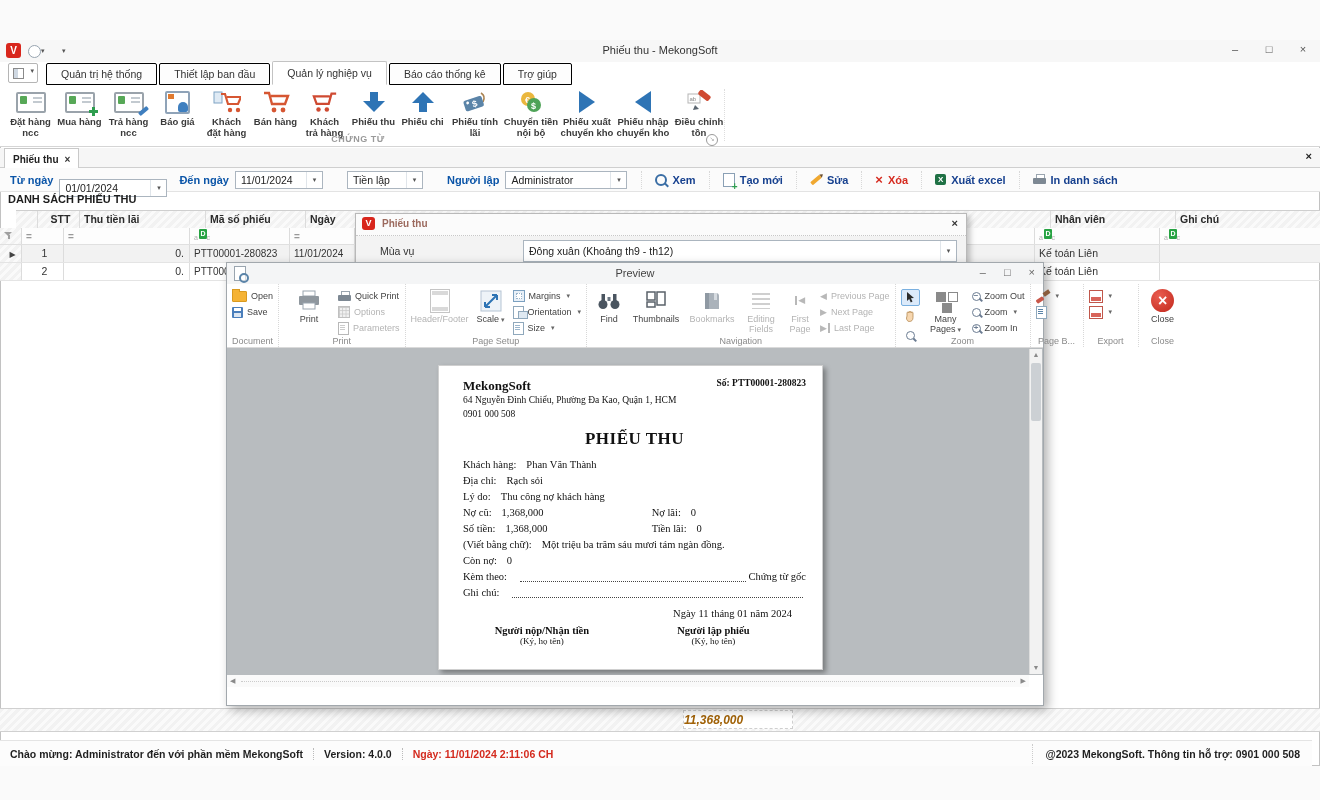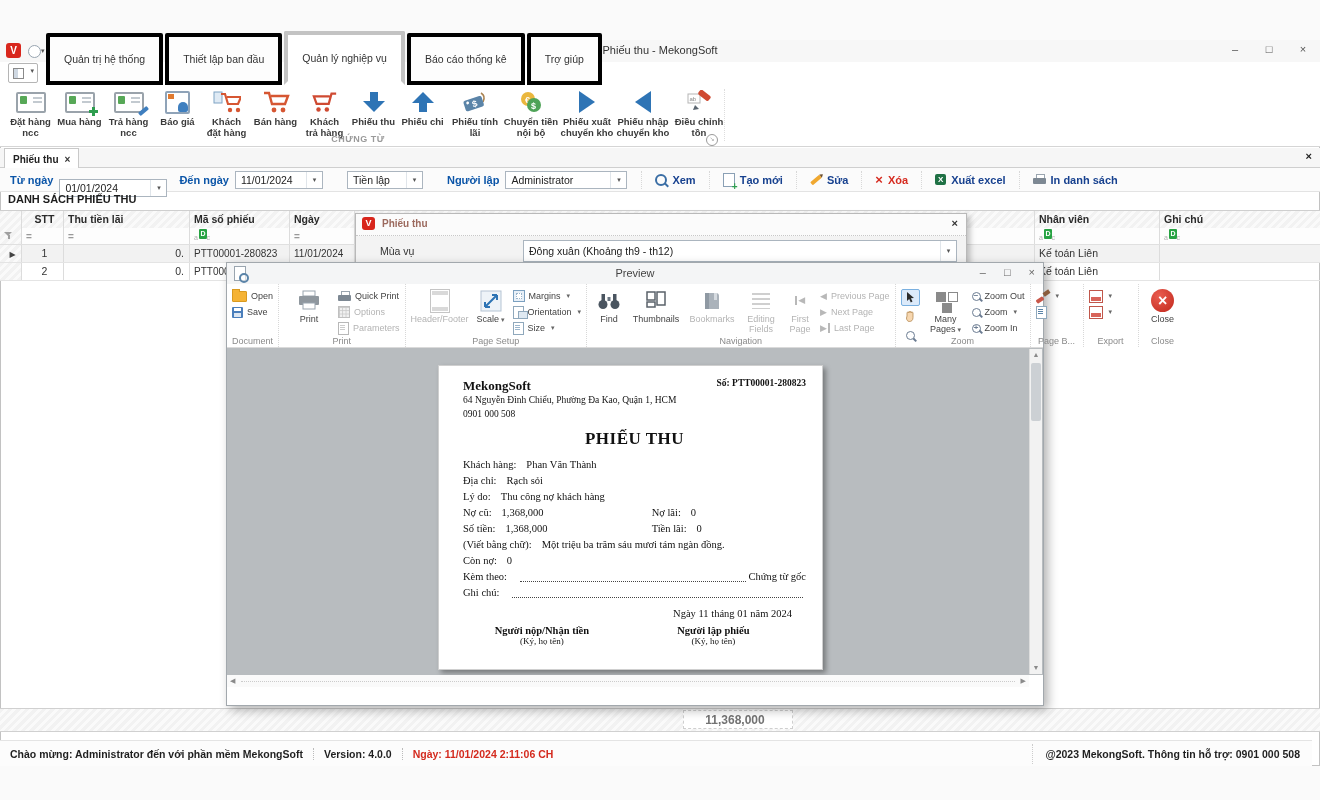--- a/index.html
+++ b/index.html
@@ -18,21 +18,21 @@
   .qat-caret::after{content:"▾";}
   .win-title{position:absolute;left:0;right:0;top:4px;text-align:center;font-size:11px;color:#333;}
   .win-btns{position:absolute;right:10px;top:3px;display:flex;gap:20px;font-size:11px;color:#555;}
   .win-btns span{width:14px;text-align:center;}
 
   
   .ribbon-tabs{position:absolute;left:0;top:62px;right:0;height:23px;background:#fff;display:flex;align-items:flex-end;}
   .gallery-btn{position:relative;width:28px;height:18px;border:1px solid #b5b5b5;border-radius:2px;margin:0 8px 2px 8px;background:#fff;}
   .gallery-btn::before{content:"";position:absolute;left:4px;top:4px;width:9px;height:9px;border:1px solid #8a8a8a;background:linear-gradient(90deg,#cfd8e2 50%,#fff 50%);}
   .gallery-btn::after{content:"▾";position:absolute;right:3px;top:3px;font-size:7px;color:#555;}
-  .rtab{height:20px;line-height:20px;padding:12px 14px;font-size:10.5px;color:#333;border:4px solid #000000;background:#fdfdfd;margin-right:2px;border-radius:2px 2px 0 0;}
+  .rtab{height:20px;line-height:20px;padding:0 14px;font-size:10.5px;color:#333;border:1px solid #000000;background:#fdfdfd;margin-right:2px;border-radius:2px 2px 0 0;}
   .rtab.active{background:#fff;border-color:#c3c3c3;border-bottom-color:#fff;height:22px;line-height:22px;}
 
   
   .ribbon{position:absolute;left:0;top:85px;right:0;height:62px;background:#fff;border-bottom:1px solid #d5d5d5;box-sizing:border-box;}
   .rb-items{position:absolute;left:6px;top:2px;display:flex;align-items:flex-start;}
   .rb-item{width:49px;display:flex;flex-direction:column;align-items:center;text-align:center;}
   .rb-item.w{width:56px;}
   .rb-icon{height:30px;display:flex;align-items:center;justify-content:center;}
   .rb-label{font-size:9.5px;font-weight:700;color:#3a3a3a;line-height:1.12;}
   .rb-group-label{position:absolute;left:8px;top:49px;width:700px;text-align:center;font-size:9px;font-weight:700;color:#9a9a9a;letter-spacing:.5px;}
@@ -85,41 +85,41 @@
   .ic-excel::after{content:"X";position:absolute;inset:0;color:#fff;font-size:8px;font-weight:700;text-align:center;line-height:11px;}
   .ic-prn{width:13px;height:11px;position:relative;display:inline-block;}
   .ic-prn::before{content:"";position:absolute;left:3px;top:0;width:7px;height:4px;background:#fff;border:1px solid #9aa5af;}
   .ic-prn::after{content:"";position:absolute;left:0;top:4px;width:13px;height:6px;background:#7d8893;border-radius:1px;}
 
   .list-title{position:absolute;left:8px;top:193px;font-size:11px;font-weight:700;color:#1d1d1d;}
 
   
   .hatch{background:repeating-linear-gradient(135deg,#f2f2f2 0 3px,#fafafa 3px 6px);}
   .gcell{position:absolute;box-sizing:border-box;border-right:1px solid #dcdcdc;font-size:10.5px;overflow:hidden;white-space:nowrap;}
-  .g-header{position:absolute;left:0;top:210px;right:0;height:18px;border-top:1px solid #cfcfcf;border-bottom:5px solid #ef4444;box-sizing:border-box;text-decoration:underline;}
+  .g-header{position:absolute;left:16px;top:210px;right:0;height:18px;border-top:1px solid #cfcfcf;border-bottom:5px solid #ef4444;box-sizing:border-box;text-decoration:underline;}
   .g-header .gcell{height:17px;line-height:17px;font-weight:700;color:#2b2b2b;padding-left:4px;}
   .g-filter{position:absolute;left:0;top:228px;right:0;height:17px;border-bottom:1px solid #e0e0e0;box-sizing:border-box;background:#fdfdfd;}
   .g-filter .gcell{height:16px;line-height:16px;padding-left:4px;color:#999;}
   .g-row{position:absolute;left:0;right:0;height:18px;border-bottom:1px solid #e4e4e4;box-sizing:border-box;}
   .g-row .gcell{height:17px;line-height:17px;padding-left:4px;color:#333;}
   .g-row.sel{background:#f2f2f2;}
   .num{text-align:right;padding-right:5px;}
   .ctr{text-align:center;}
   .funnel{position:relative;width:9px;height:9px;display:inline-block;}
   .funnel::before{content:"";position:absolute;left:0;top:1px;border-left:4.5px solid transparent;border-right:4.5px solid transparent;border-top:4px solid #a0a0a0;}
   .funnel::after{content:"";position:absolute;left:3.5px;top:4px;width:2px;height:4px;background:#a0a0a0;}
   .ic-eq::before{content:"=";color:#999;font-weight:700;font-size:10px;}
   .ic-abc{position:relative;width:17px;height:11px;display:inline-block;font-size:7px;color:#b0b0b0;}
   .ic-abc::before{content:"a";position:absolute;left:0;top:1px;}
   .ic-abc::after{content:"c";position:absolute;right:1px;top:1px;}
   .ic-abc b{position:absolute;left:5px;top:0;width:8px;height:10px;background:#27a343;color:#fff;border-radius:1px;font-size:7px;font-weight:700;text-align:center;line-height:10px;}
   .ic-abc b::after{content:"D";}
   .rowmark::before{content:"▶";font-size:8px;color:#444;}
   .g-summary{position:absolute;left:0;top:708px;right:0;height:24px;border-top:1px solid #d0d0d0;border-bottom:1px solid #d0d0d0;box-sizing:border-box;}
-  .g-total{position:absolute;left:683px;top:710px;width:110px;height:19px;background:#fff;border:1px dashed #cfcfcf;font-size:12px;font-weight:700;color:#737373;text-align:center;line-height:19px;padding-right:6px;box-sizing:border-box;}
+  .g-total{position:absolute;left:683px;top:710px;width:110px;height:19px;background:#fff;border:1px dashed #cfcfcf;font-size:12px;font-weight:700;color:#a16207;text-align:left;line-height:19px;padding-right:6px;box-sizing:border-box;font-style:italic;}
 
   
   .dialog{position:absolute;left:355px;top:213px;width:612px;height:55px;background:#f3f3f3;border:1px solid #b9b9b9;box-shadow:3px 3px 6px rgba(0,0,0,.25);box-sizing:border-box;}
   .dlg-title{position:relative;height:21px;background:#fbfbfb;border-bottom:1px dotted #c8c8c8;}
   .dlg-vlogo{position:absolute;left:6px;top:3px;width:13px;height:13px;background:#d8261c;border-radius:3px;color:#fff;font-size:9px;font-weight:700;text-align:center;line-height:13px;}
   .dlg-vlogo::after{content:"V";}
   .dlg-title-text{position:absolute;left:26px;top:4px;font-size:10px;color:#9c6a5e;font-weight:700;}
   .dlg-close{position:absolute;right:8px;top:3px;font-size:11px;font-weight:700;color:#333;}
   .dlg-season-label{position:absolute;left:24px;top:31px;font-size:10.5px;color:#333;}
   .dlg-combo{position:absolute;left:167px;top:26px;width:434px;height:22px;}

